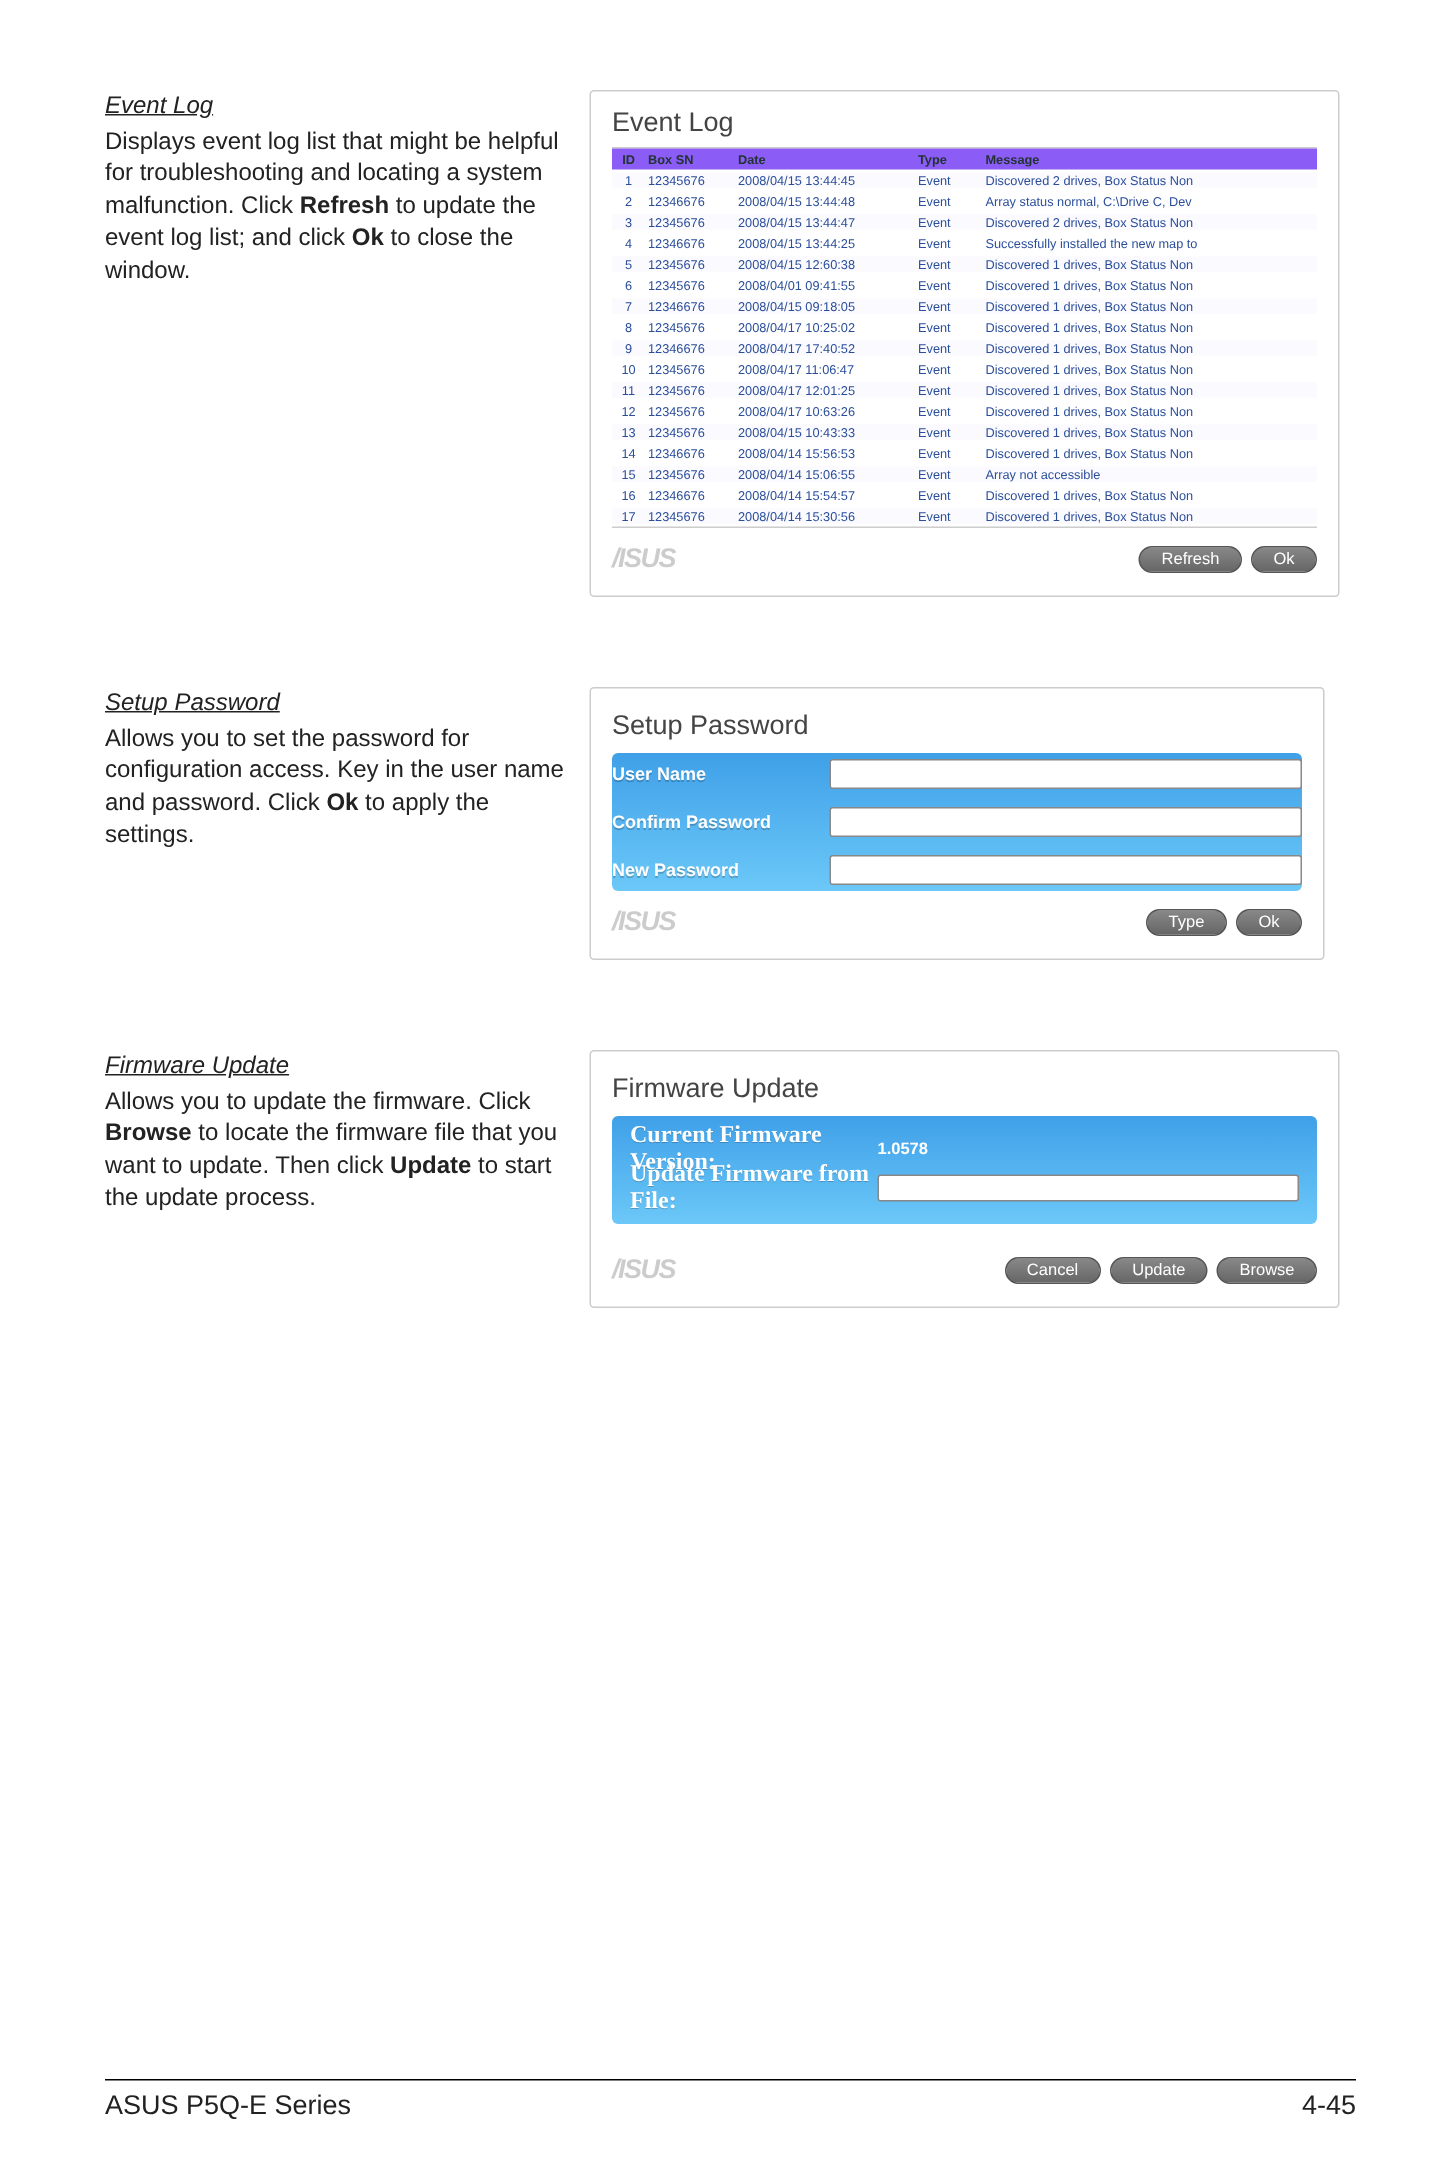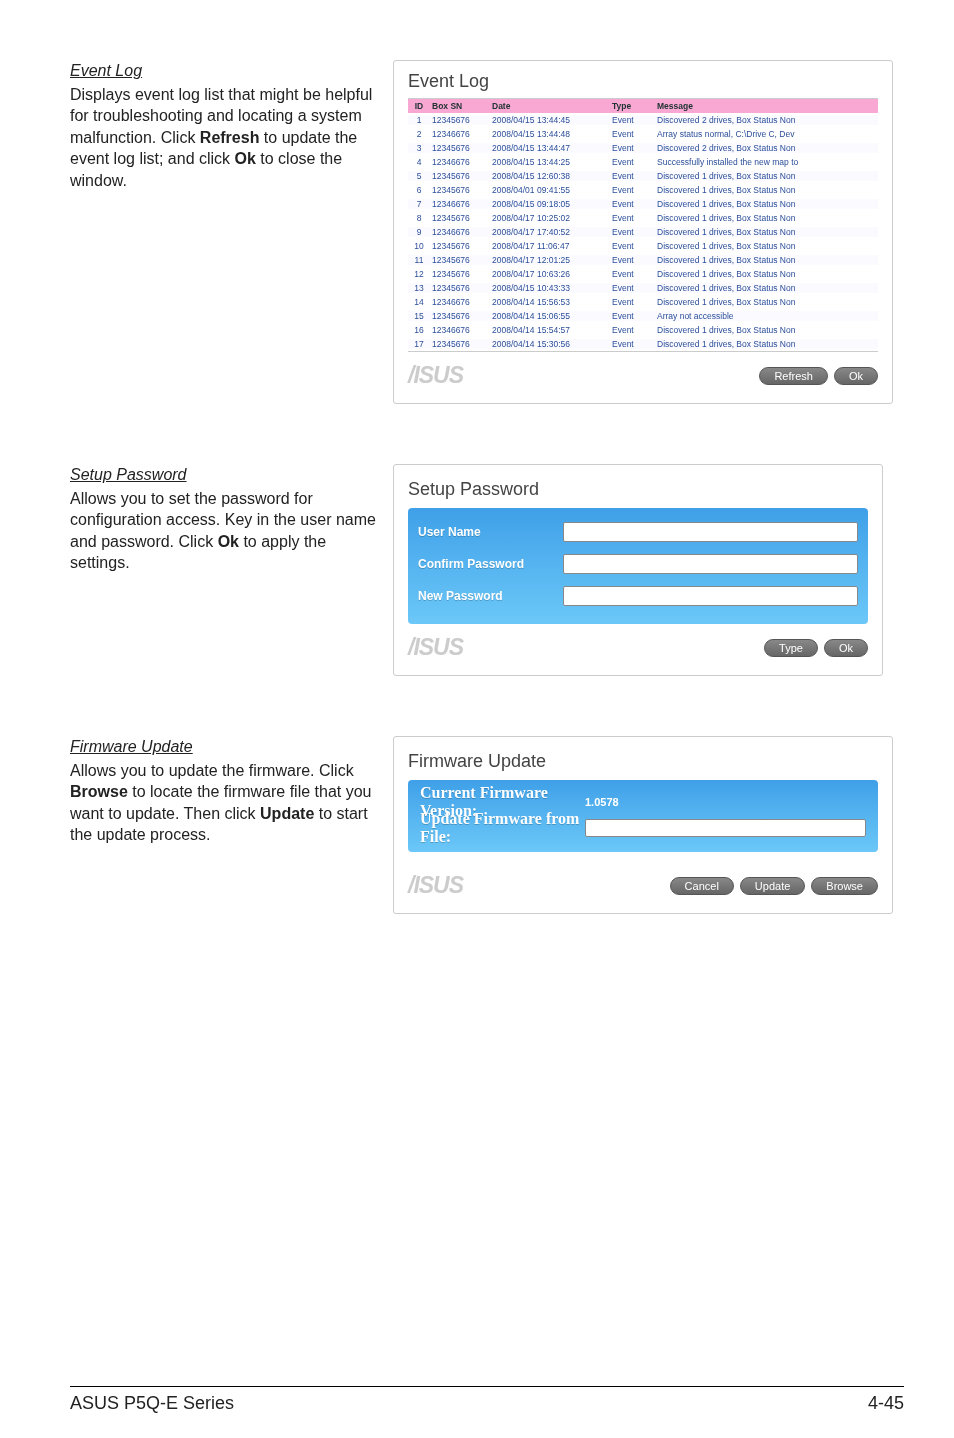--- a/index.html
+++ b/index.html
@@ -26,51 +26,50 @@
   .panel {
     border: 1px solid #ccc;
     background: #fff;
     border-radius: 3px;
     width: 500px;
     padding: 10px 14px 14px 14px;
   }
   .panel-title { font-size: 18px; color: #444; margin-bottom: 6px; }
   .ev-table-wrap { border-top: 1px solid #ccc; border-bottom: 1px solid #ccc; font-size: 8.5px; color: #2b4e9a; }
   .ev-head, .ev-row { display: flex; height: 14px; align-items: center; }
-  .ev-head { background: #f9a8d4; color: #233; font-weight: bold; }
+  .ev-head { background: #8b5cf6; color: #233; font-weight: bold; }
   .c-id { width: 22px; text-align: center; }
   .c-sn { width: 60px; }
   .c-date { width: 120px; }
   .c-type { width: 45px; }
   .c-msg { flex: 1; white-space: nowrap; overflow: hidden; }
   .ev-row:nth-child(odd) .cell { background: #fafaff; }
   .cell { padding: 0 2px; }
   .panel-small { position: relative; }
 
   .panel-footer { display: flex; justify-content: space-between; align-items: center; margin-top: 10px; }
-  .brand { font-size: 23px; color: #ccc; font-style: italic; font-weight: bold; letter-spacing: -1px; }
+  .brand { font-size: 18px; color: #ccc; font-style: italic; font-weight: bold; letter-spacing: -1px; }
   .brand::before { content: "/"; }
   .btn-row { display: flex; gap: 6px; }
   .btn {
     background: linear-gradient(#888, #666);
     color: #fff;
     font-size: 11px;
     padding: 2px 14px;
     border-radius: 10px;
     border: 1px solid #555;
     cursor: pointer;
   }
 
   
   .sp-panel { width: 490px; border: 1px solid #ccc; border-radius: 3px; padding: 14px; background: #fff; }
   .sp-title { font-size: 18px; color: #444; margin-bottom: 8px; }
   .sp-inner {
     background: linear-gradient(#3fa0e8, #6cc8f8);
     border-radius: 4px;
-    padding: 10px;
     margin-bottom: 10px;
   }
   .sp-row { display: flex; align-items: center; height: 28px; margin-bottom: 4px; }
   .sp-label { width: 145px; color: #fff; font-size: 12px; font-weight: bold; text-shadow: 0 1px 0 rgba(0,0,0,.2); }
   .sp-input { flex: 1; height: 20px; background: #fff; border: 1px solid #888; border-radius: 2px; }
   .sp-footer { display: flex; justify-content: space-between; align-items: center; }
 
   
   .fw-panel { width: 500px; border: 1px solid #ccc; border-radius: 3px; padding: 14px; background: #fff; }
   .fw-title { font-size: 18px; color: #444; margin-bottom: 8px; }

